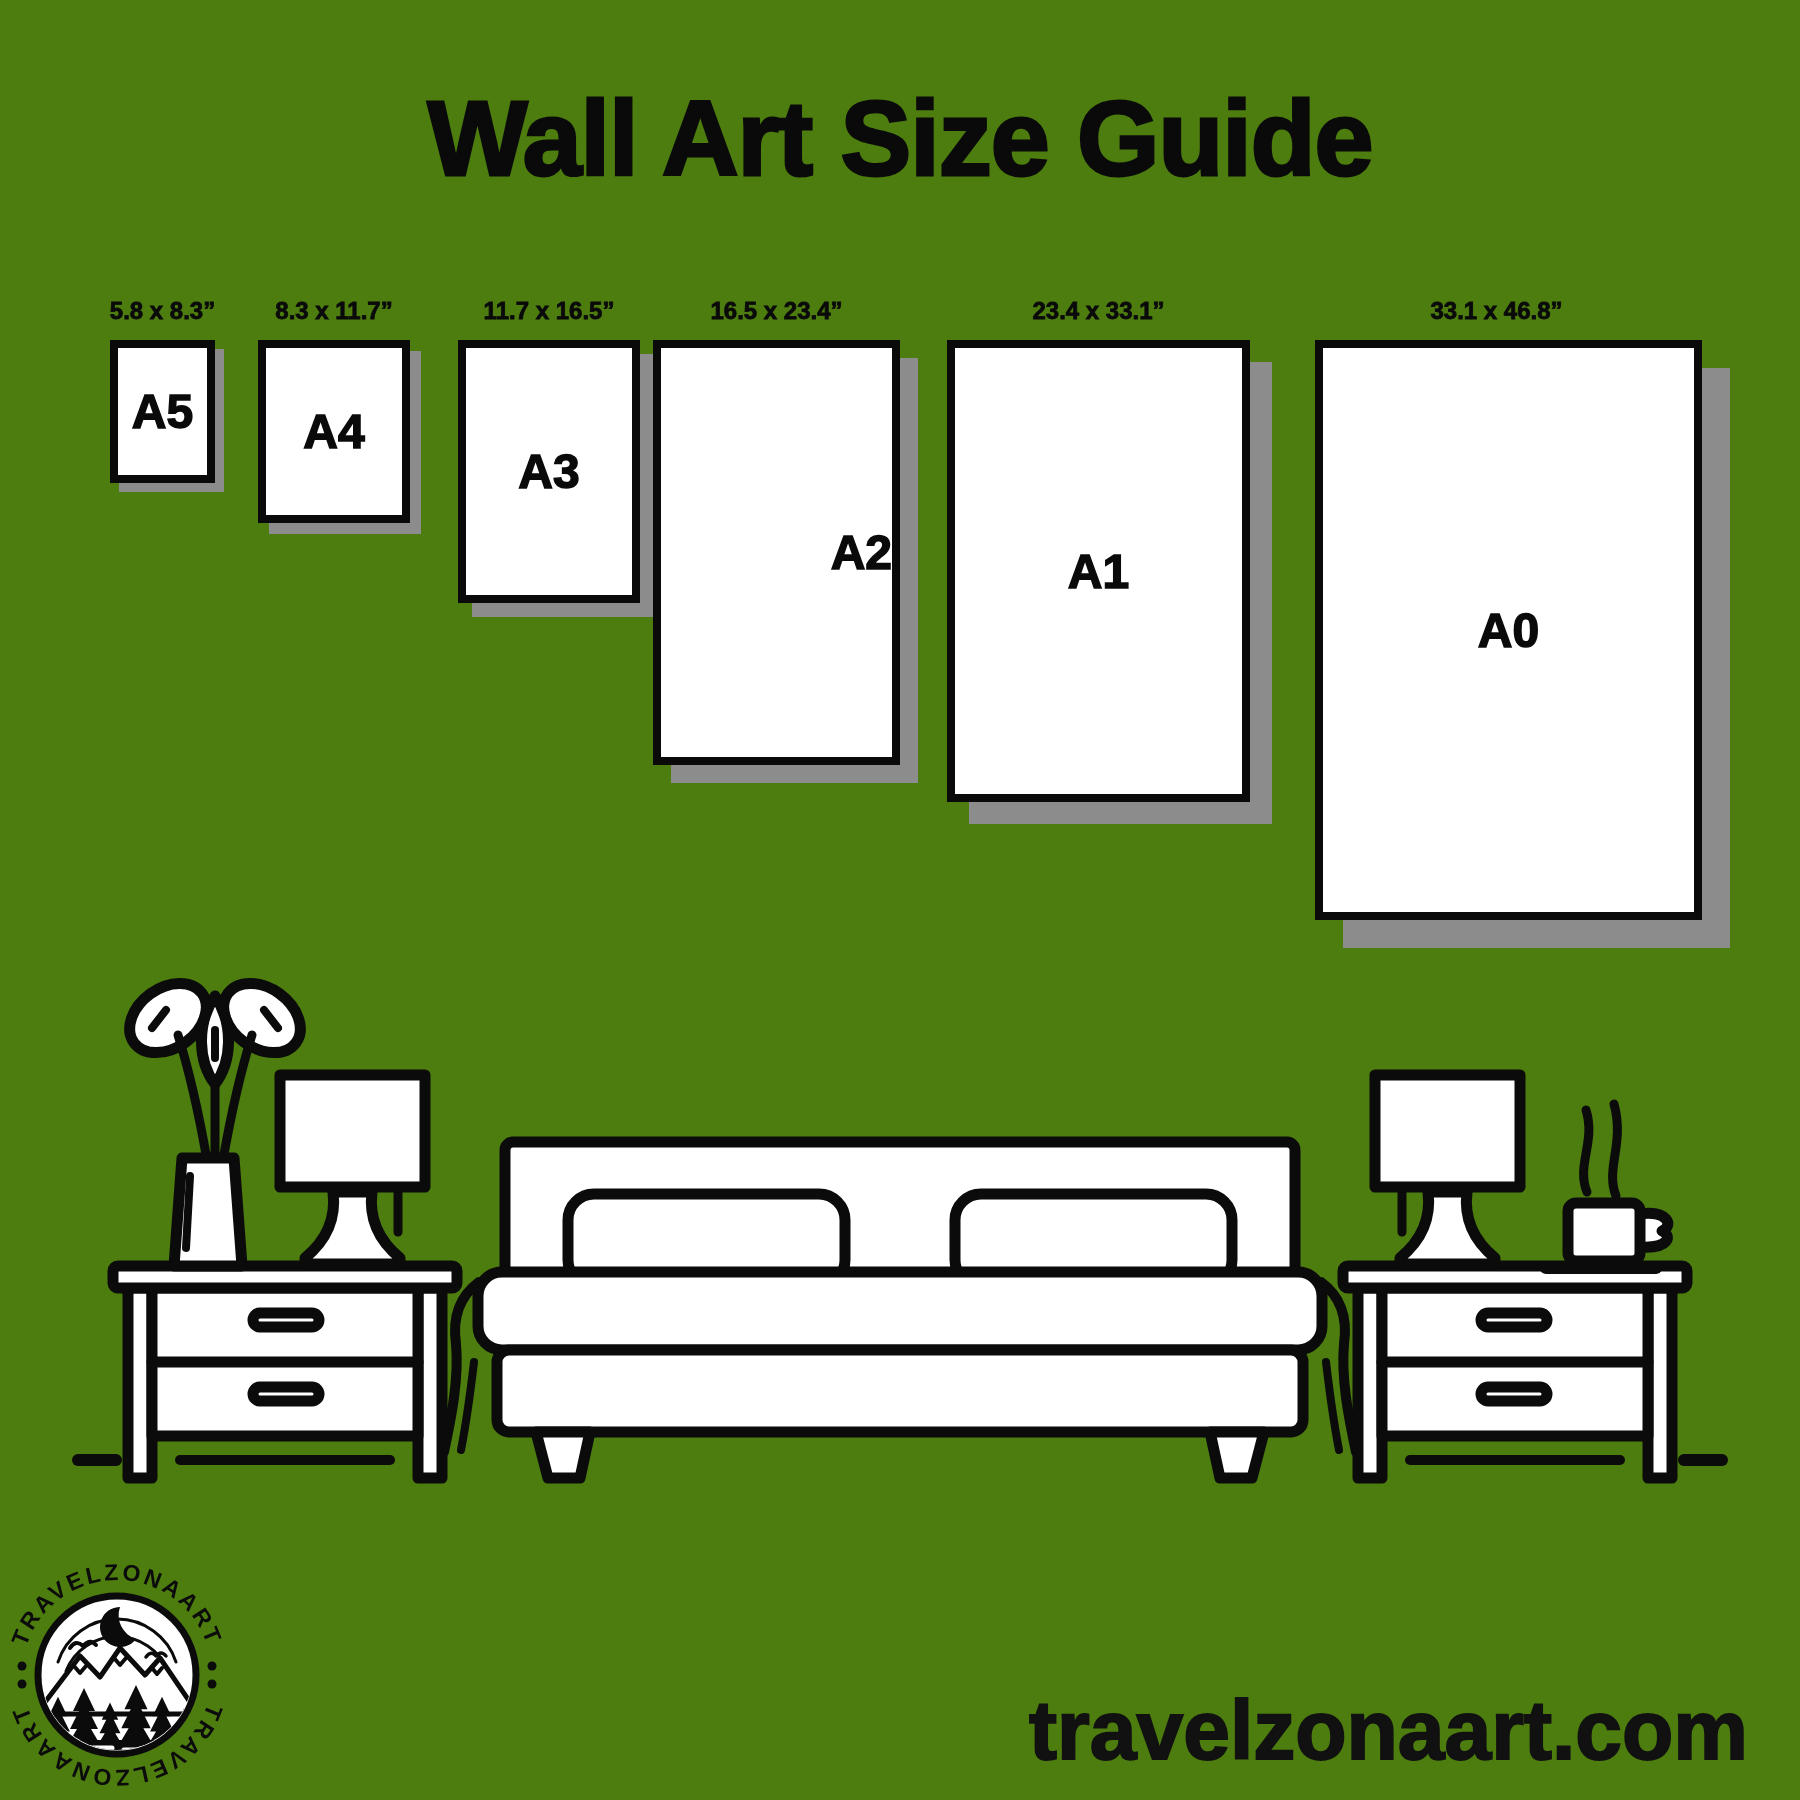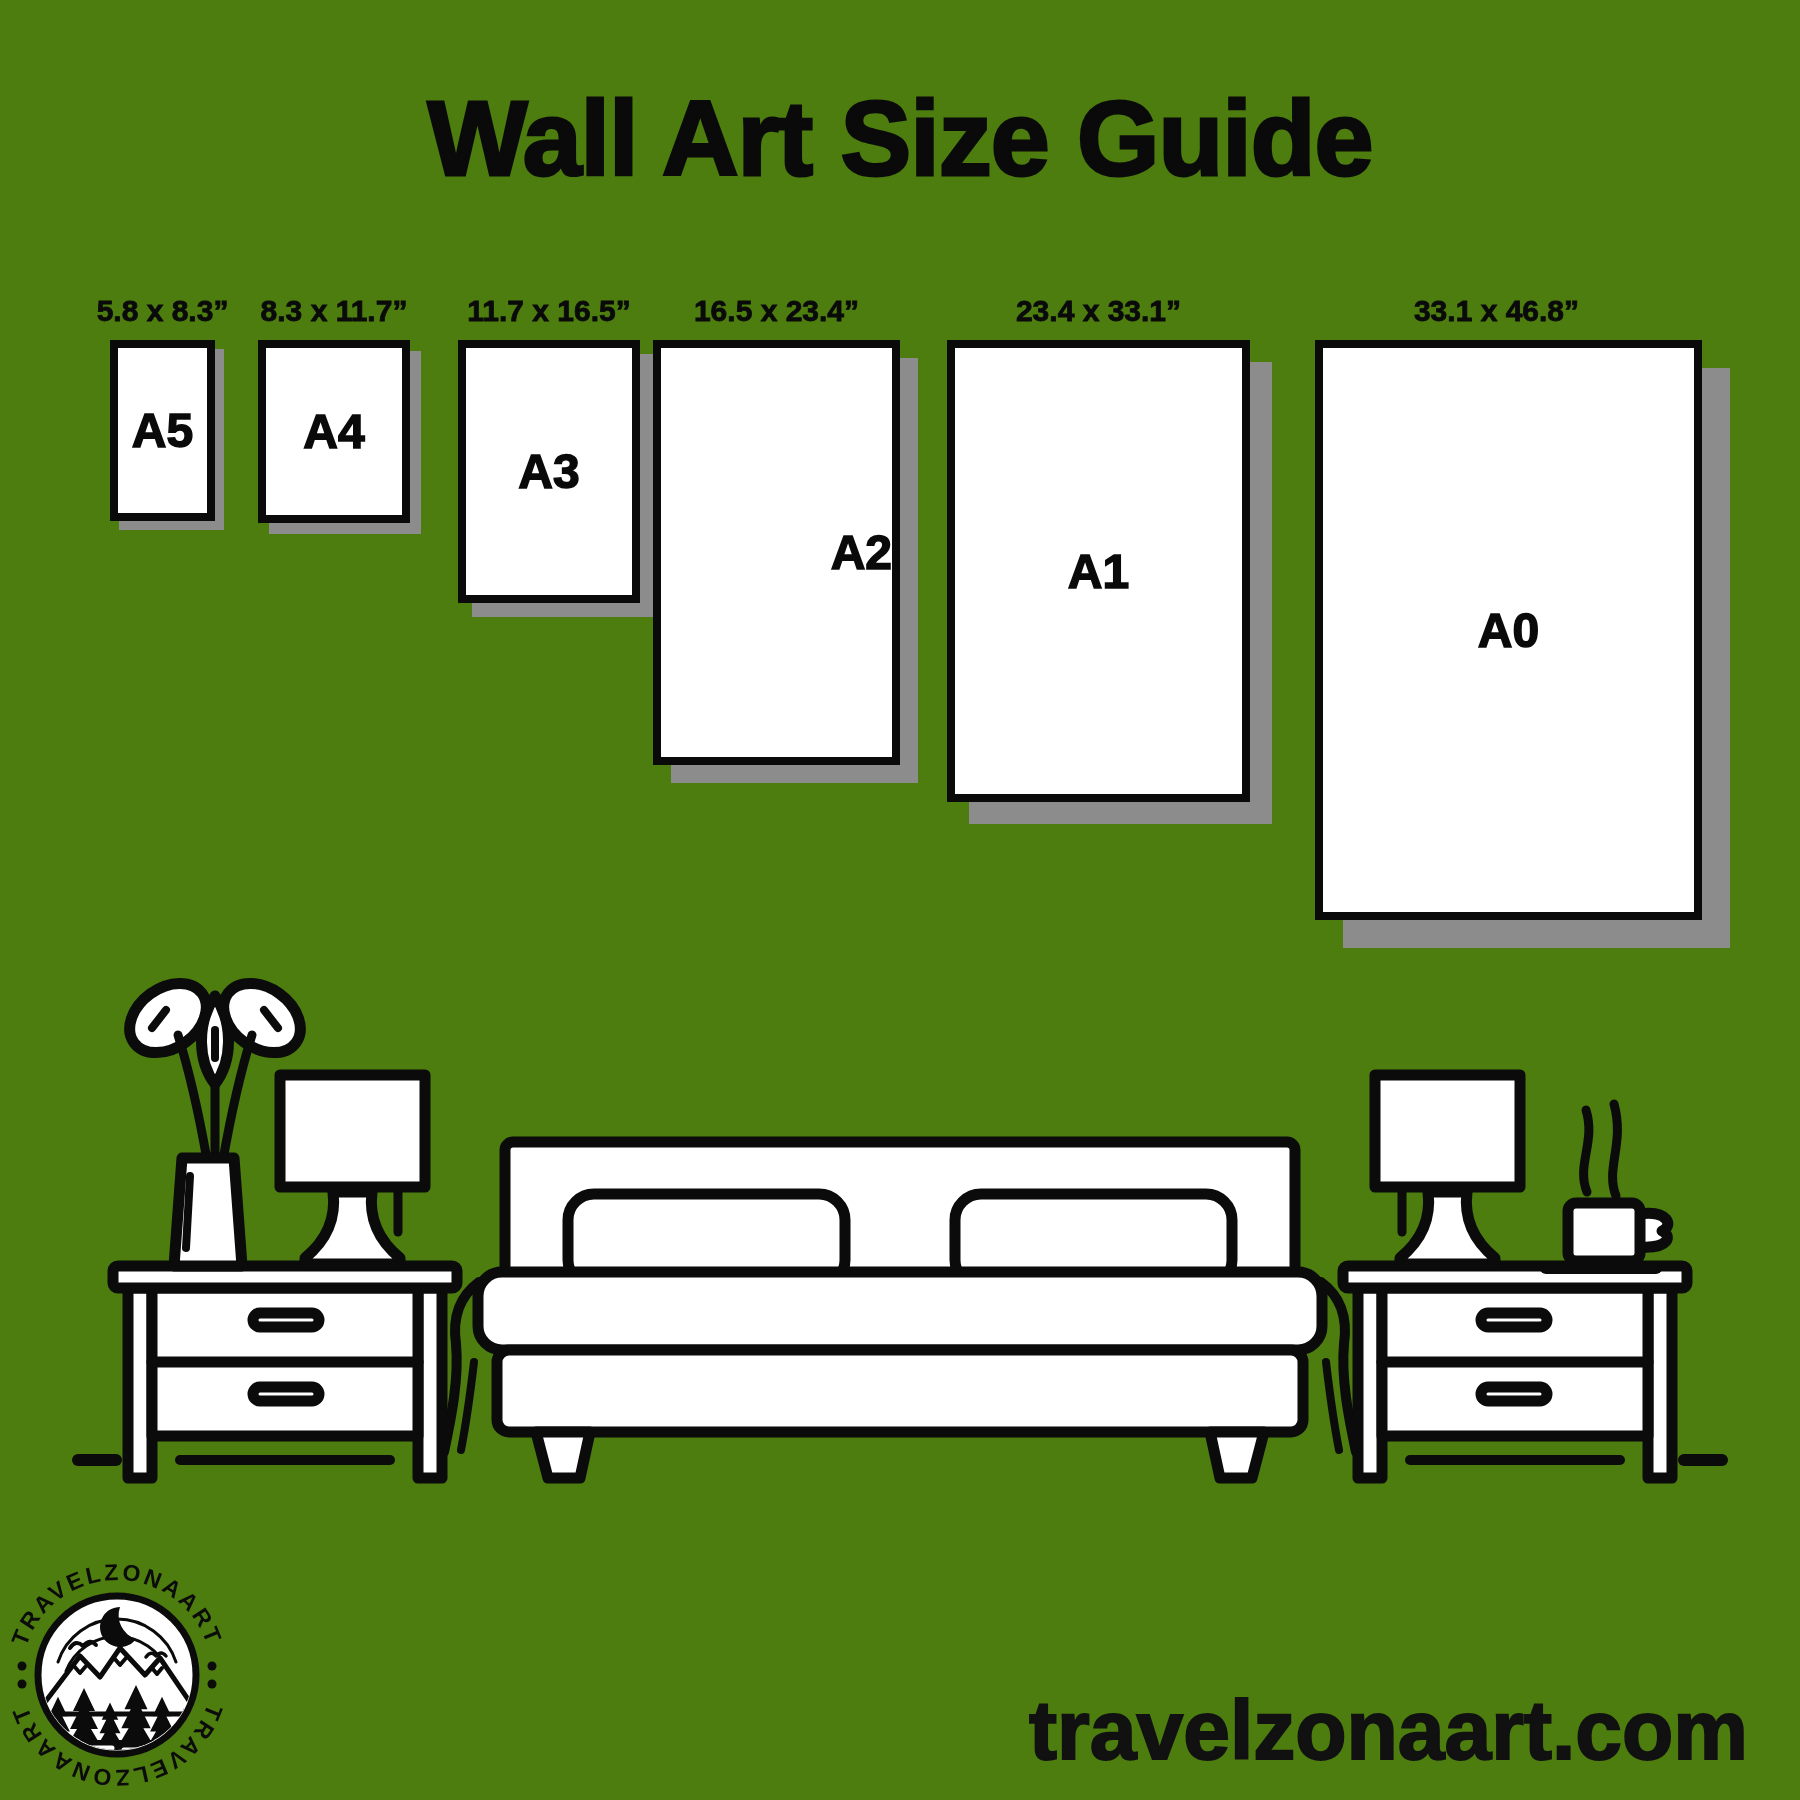--- a/index.html
+++ b/index.html
@@ -5,21 +5,21 @@
   html,body{margin:0;padding:0;background:#fff;}
   #page{position:relative;width:1800px;height:1800px;background:#4d7c0f;overflow:hidden;
         font-family:"Liberation Sans",sans-serif;color:#0a0a0a;}
 
   .page-title{position:absolute;top:78px;left:0;width:1800px;text-align:center;
     font-size:106px;font-weight:bold;letter-spacing:-1px;color:#0a0a0a;
     -webkit-text-stroke:3px #0a0a0a;}
 
   .frame{position:absolute;display:flex;flex-direction:column;align-items:center;}
   .frame-size-label{height:34px;line-height:34px;margin-bottom:12px;white-space:nowrap;
-    font-size:30px;font-weight:bold;-webkit-text-stroke:0.8px #0a0a0a;}
+    font-size:24px;font-weight:bold;-webkit-text-stroke:0.8px #0a0a0a;}
   .frame-box{box-sizing:border-box;width:100%;background:#fff;border:8px solid #0a0a0a;
     display:flex;align-items:center;justify-content:center;}
   .frame-name{font-size:48px;font-weight:bold;-webkit-text-stroke:1.5px #0a0a0a;}
 
   .website{position:absolute;top:1682px;right:52px;font-size:84px;font-weight:bold;
     letter-spacing:0px;color:#111;-webkit-text-stroke:2px #111;}
 
   svg.scene{position:absolute;left:0;top:0;width:1800px;height:1800px;}
   .ink-stroke{stroke:#0b0b0b;fill:#ffffff;stroke-width:11;stroke-linecap:round;stroke-linejoin:round;}
   .ink-line{stroke:#0b0b0b;fill:none;stroke-linecap:round;stroke-linejoin:round;}
@@ -28,21 +28,21 @@
 </style>
 </head>
 <body>
 
 <div id="page">
 
   <div class="page-title">Wall Art Size Guide</div>
 
   <div class="frame" style="left: 110px; top: 294px; width: 105px;">
     <div class="frame-size-label">5.8 x 8.3”</div>
-    <div class="frame-box" style="height: 181px; box-shadow: rgb(140, 140, 140) 9px 9px 0px 0px;">
+    <div class="frame-box" style="height: 143px; box-shadow: rgb(140, 140, 140) 9px 9px 0px 0px;">
       <span class="frame-name">A5</span>
     </div>
   </div>
   <div class="frame" style="left: 258px; top: 294px; width: 152px;">
     <div class="frame-size-label">8.3 x 11.7”</div>
     <div class="frame-box" style="height: 183px; box-shadow: rgb(140, 140, 140) 11px 11px 0px 0px;">
       <span class="frame-name">A4</span>
     </div>
   </div>
   <div class="frame" style="left: 438px; top: 294px; width: 182px; margin-left: 20px;">

